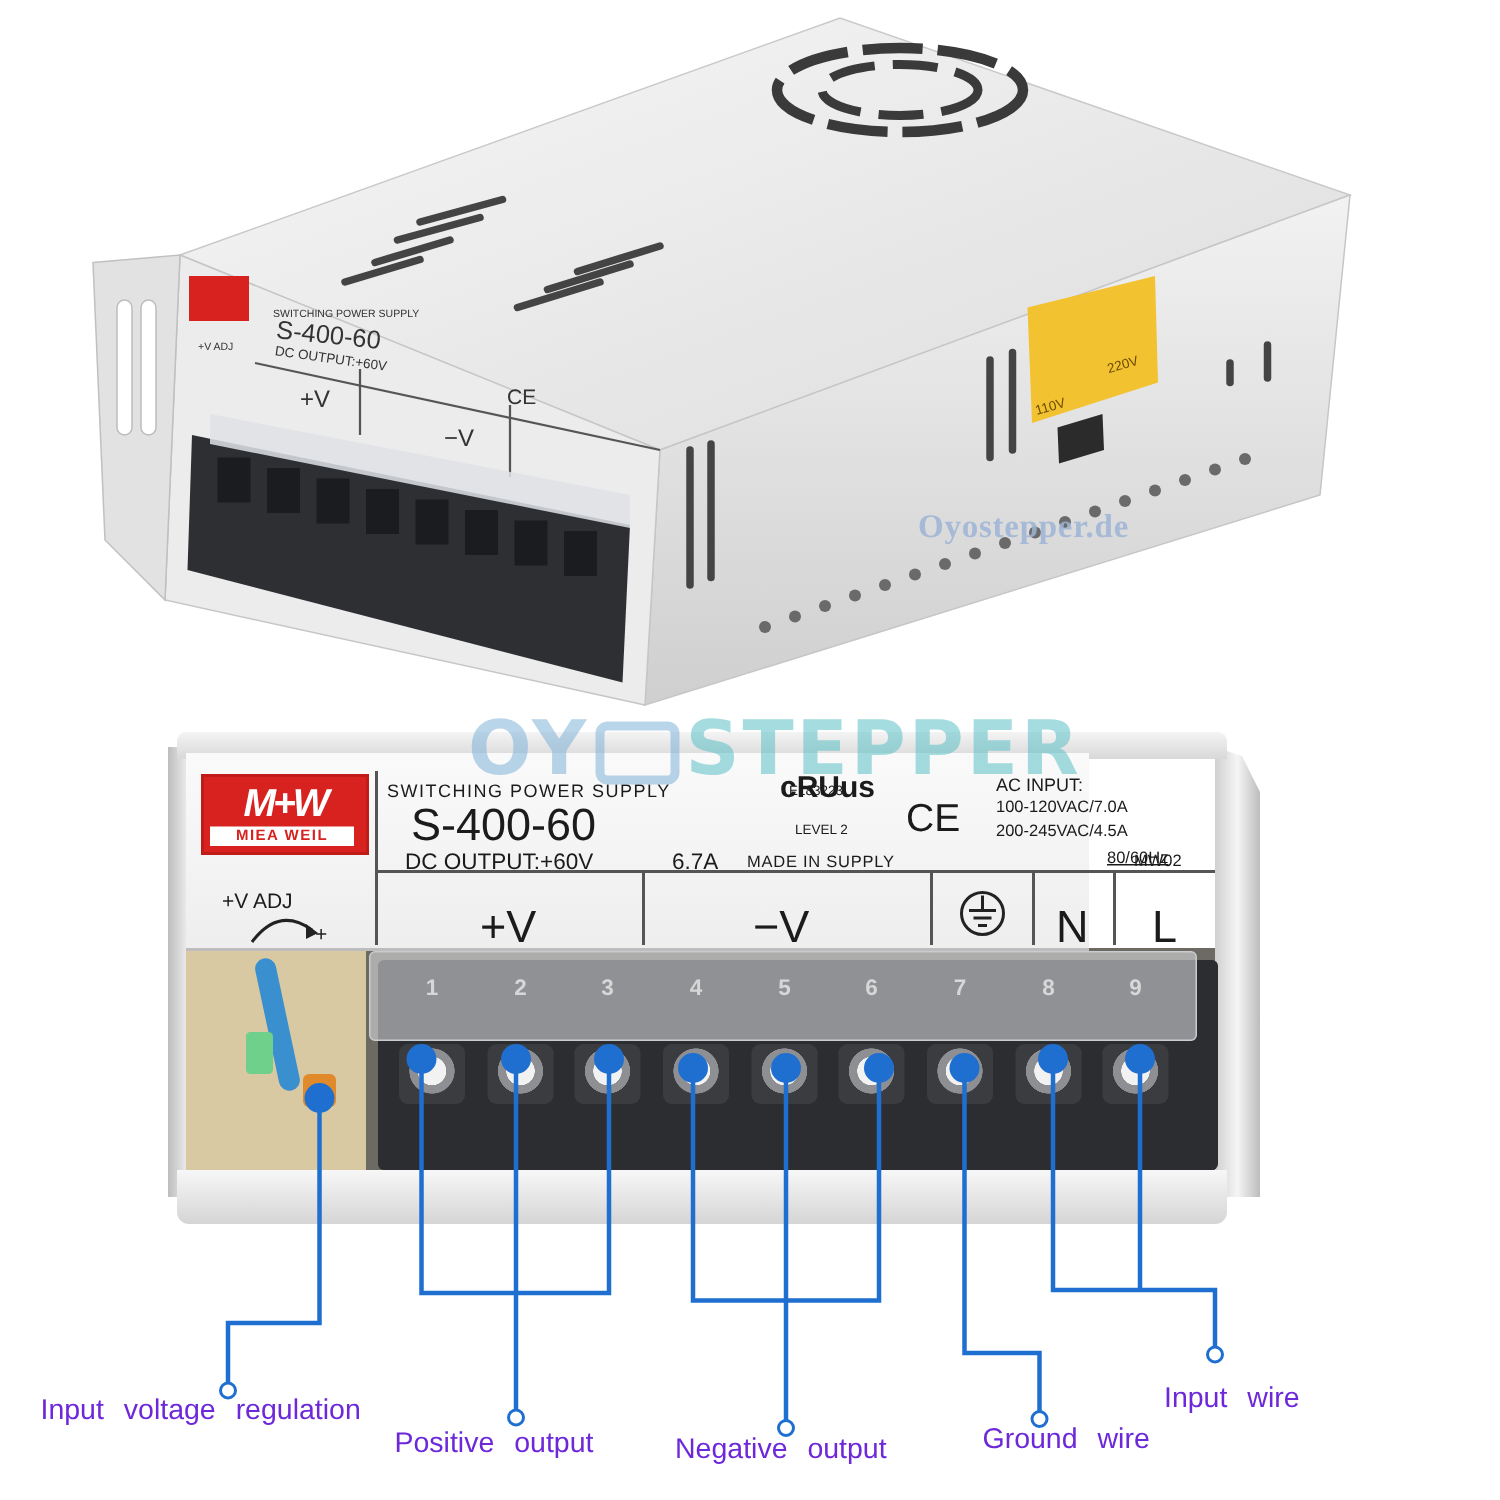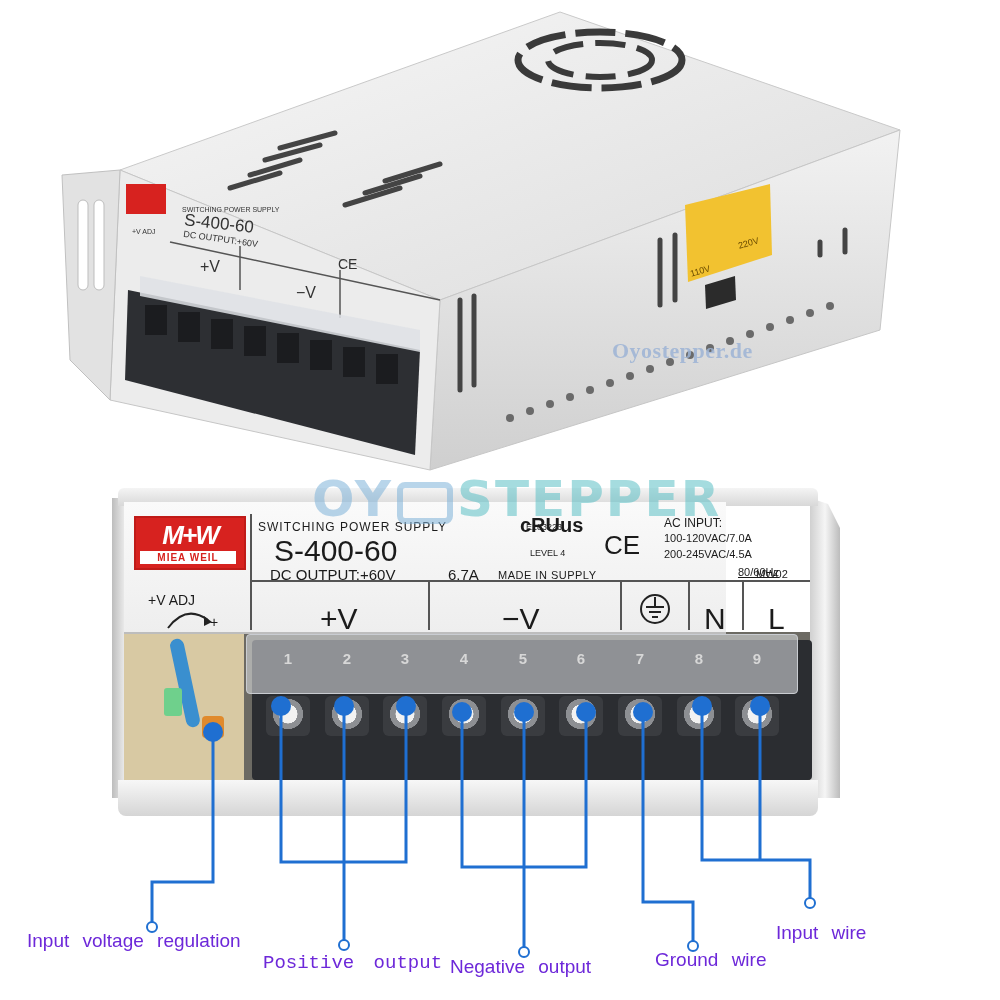--- a/index.html
+++ b/index.html
@@ -191,21 +191,21 @@
     <div class="vsep" style="left:618px;top:78px;height:50px;"></div>
 
     <span class="lbl" style="left:134px;top:18px;font-size:12px;letter-spacing:1px;">SWITCHING POWER SUPPLY</span>
     <span class="lbl" style="left:150px;top:32px;font-size:30px;">S-400-60</span>
     <span class="lbl" style="left:146px;top:64px;font-size:15px;">DC OUTPUT:+60V</span>
     <span class="lbl" style="left:324px;top:64px;font-size:15px;">6.7A</span>
     <span class="lbl" style="left:374px;top:67px;font-size:11px;letter-spacing:.5px;">MADE IN SUPPLY</span>
 
     <span class="lbl" style="left:396px;top:12px;font-size:20px;font-weight:bold;">cRUus</span>
     <span class="lbl" style="left:402px;top:20px;font-size:9px;">E183223</span>
-    <span class="lbl" style="left:406px;top:46px;font-size:9px;">LEVEL 4</span>
+    <span class="lbl" style="left:406px;top:46px;font-size:9px;">LEVEL 2</span>
     <span class="lbl" style="left:480px;top:28px;font-size:26px;">CE</span>
     <span class="lbl" style="left:632px;top:66px;font-size:11px;">MW02</span>
 
     <span class="lbl" style="left:540px;top:14px;font-size:12px;">AC INPUT:</span>
     <span class="lbl" style="left:540px;top:30px;font-size:11px;text-align:right;">100-120VAC/7.0A</span>
     <span class="lbl" style="left:540px;top:46px;font-size:11px;">200-245VAC/4.5A</span>
     <span class="lbl" style="left:630px;top:64px;font-size:11px;text-decoration:underline;left:614px;">80/60Hz</span>
 
     <span class="lbl vadj">+V ADJ</span>
     <svg class="abs" style="left:40px;top:104px;" width="60" height="26">
@@ -263,16 +263,16 @@
   <g fill="#ffffff" stroke="#1f6fd1" stroke-width="2">
     <circle cx="152" cy="927" r="5"></circle>
     <circle cx="344" cy="945" r="5"></circle>
     <circle cx="524" cy="952" r="5"></circle>
     <circle cx="693" cy="946" r="5"></circle>
     <circle cx="810" cy="903" r="5"></circle>
   </g>
 </svg>
 
 <span class="callout-label" style="left:27px;top:930px;">Input voltage regulation</span>
-<span class="callout-label" style="left:263px;top:952px;font-family:Liberation Mono, monospace;">Positive output</span>
+<span class="callout-label" style="left:263px;top:952px;">Positive output</span>
 <span class="callout-label" style="left:450px;top:956px;">Negative output</span>
 <span class="callout-label" style="left:637px;top:949px;margin-left:18px;">Ground wire</span>
 <span class="callout-label" style="left:760px;top:922px;margin-left:16px;">Input wire</span>
 
 </body></html>

